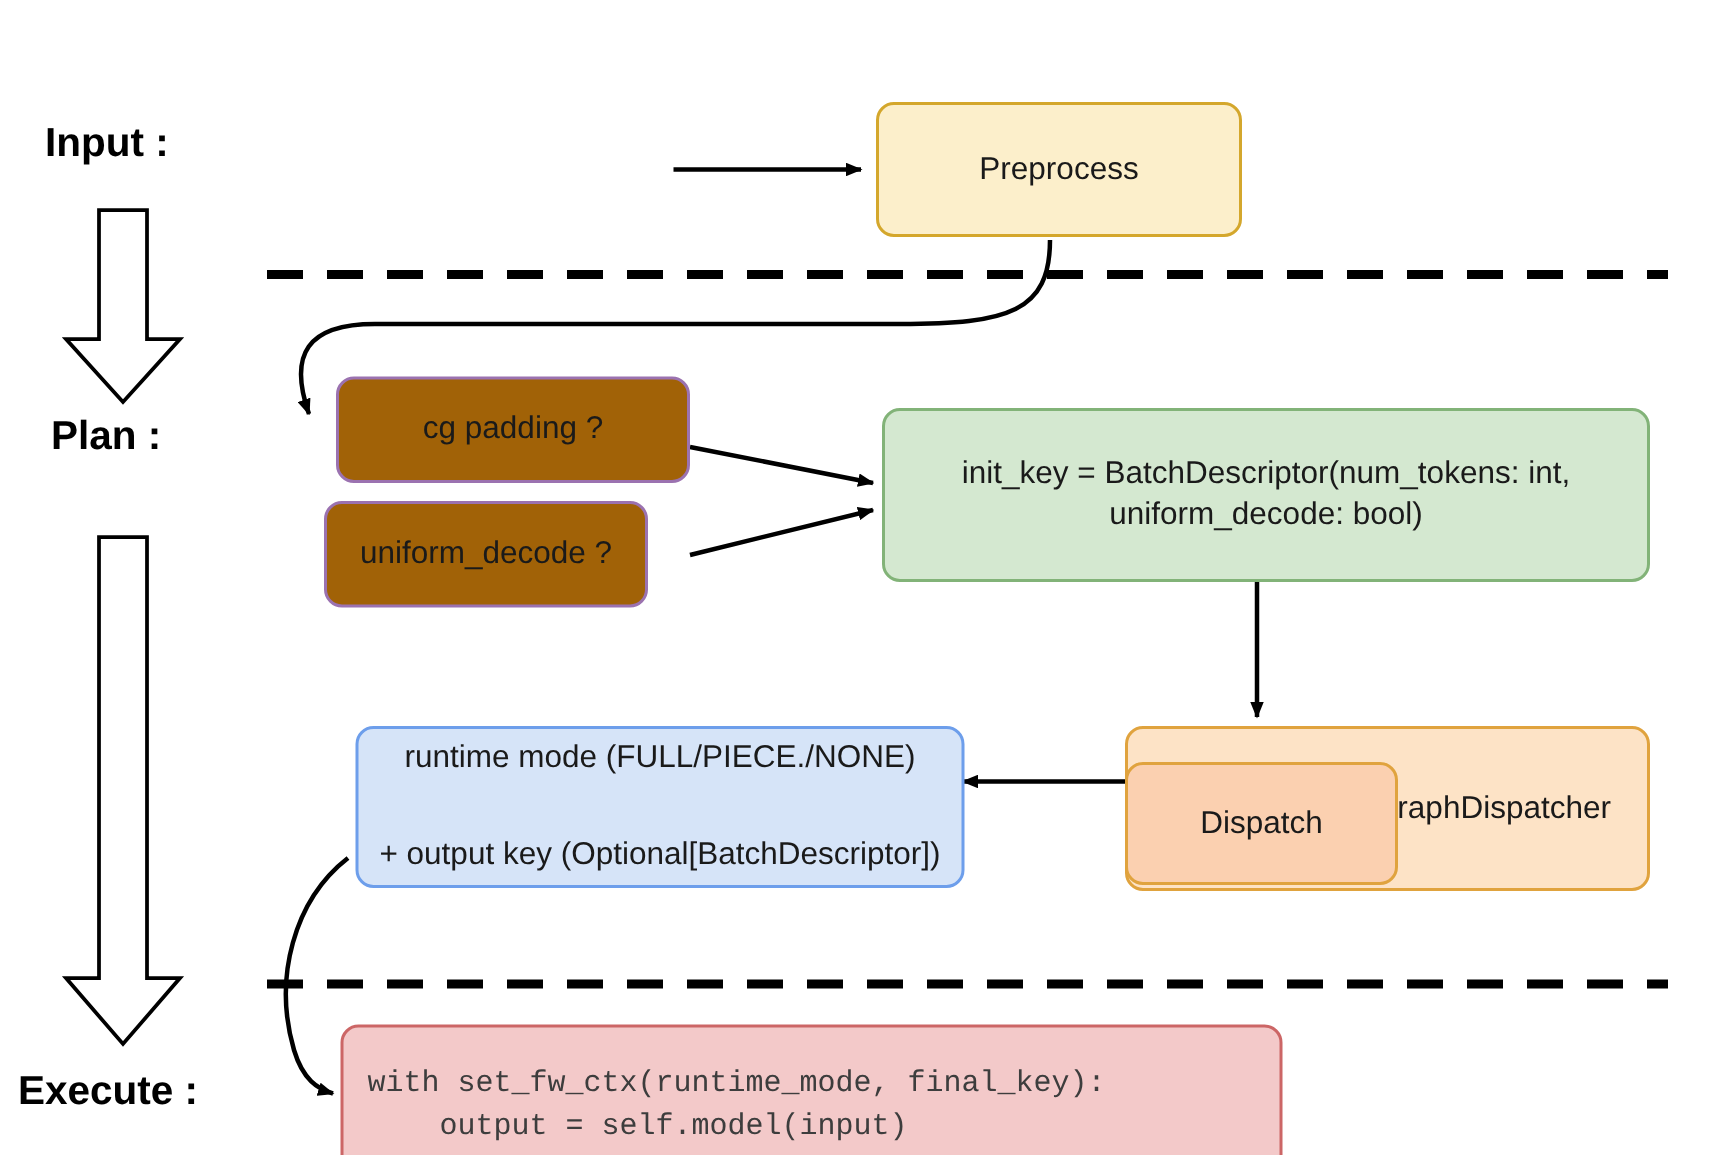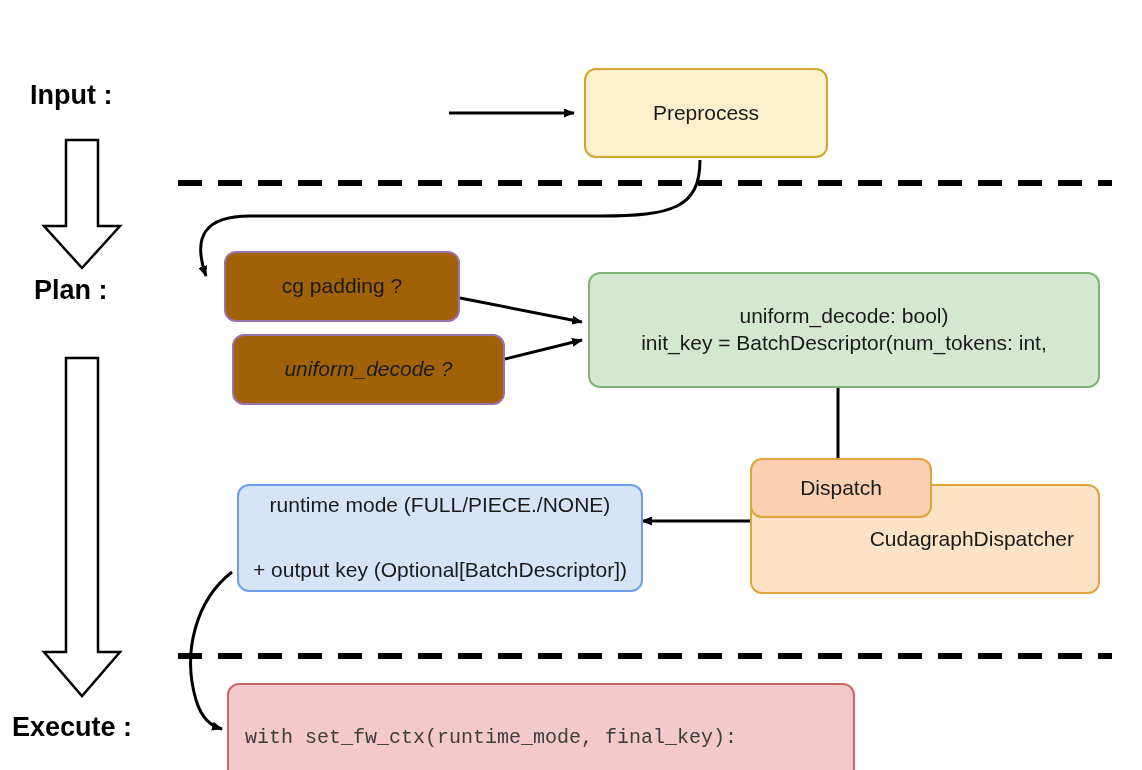--- a/index.html
+++ b/index.html
@@ -69,45 +69,46 @@
 
 
   <div class="node yellow" style="left:584px;top:28px;width:244px;height:90px;">
     <span>Preprocess</span>
   </div>
 
   <div class="node purple" style="left:224px;top:211px;width:236px;height:71px;">
     <span>cg padding ?</span>
   </div>
 
-  <div class="node purple" style="left:232px;top:294px;width:273px;height:71px;font-style:italic;">
+  <div class="node purple" style="left:216px;top:294px;width:216px;height:71px;">
     <span>uniform_decode ?</span>
   </div>
 
   <div class="node green" style="left:588px;top:232px;width:512px;height:116px;
               flex-direction:column;justify-content:center;">
+    <span>init_key = BatchDescriptor(num_tokens: int,</span>
     <span>uniform_decode: bool)</span>
-    <span>init_key = BatchDescriptor(num_tokens: int,</span>
   </div>
 
   <div class="node orange-outer" style="left:750px;top:444px;width:350px;height:110px;">
     <div style="display:flex;flex-direction:row;align-items:flex-end;line-height:1.22;">
       <span>Cudagraph</span>
       <span>Dispatcher</span>
     </div>
   </div>
 
-  <div class="node orange-inner" style="left:750px;top:418px;width:182px;height:60px;z-index:3;">
+  <div class="node orange-inner" style="left:750px;top:468px;width:182px;height:82px;z-index:3;">
     <span>Dispatch</span>
   </div>
 
   <div class="node blue" style="left:237px;top:444px;width:406px;height:108px;
               flex-direction:column;justify-content:center;gap:38px;">
     <span>runtime mode (FULL/PIECE./NONE)</span>
     <span>+ output key (Optional[BatchDescriptor])</span>
   </div>
 
   <div class="node codebox" style="left:227px;top:643px;width:628px;height:108px;
               flex-direction:column;align-items:flex-start;justify-content:center;">
     <span>with set_fw_ctx(runtime_mode, final_key):</span>
+    <span>    output = self.model(input)</span>
   </div>
 
 </div>
 
 </body></html>

